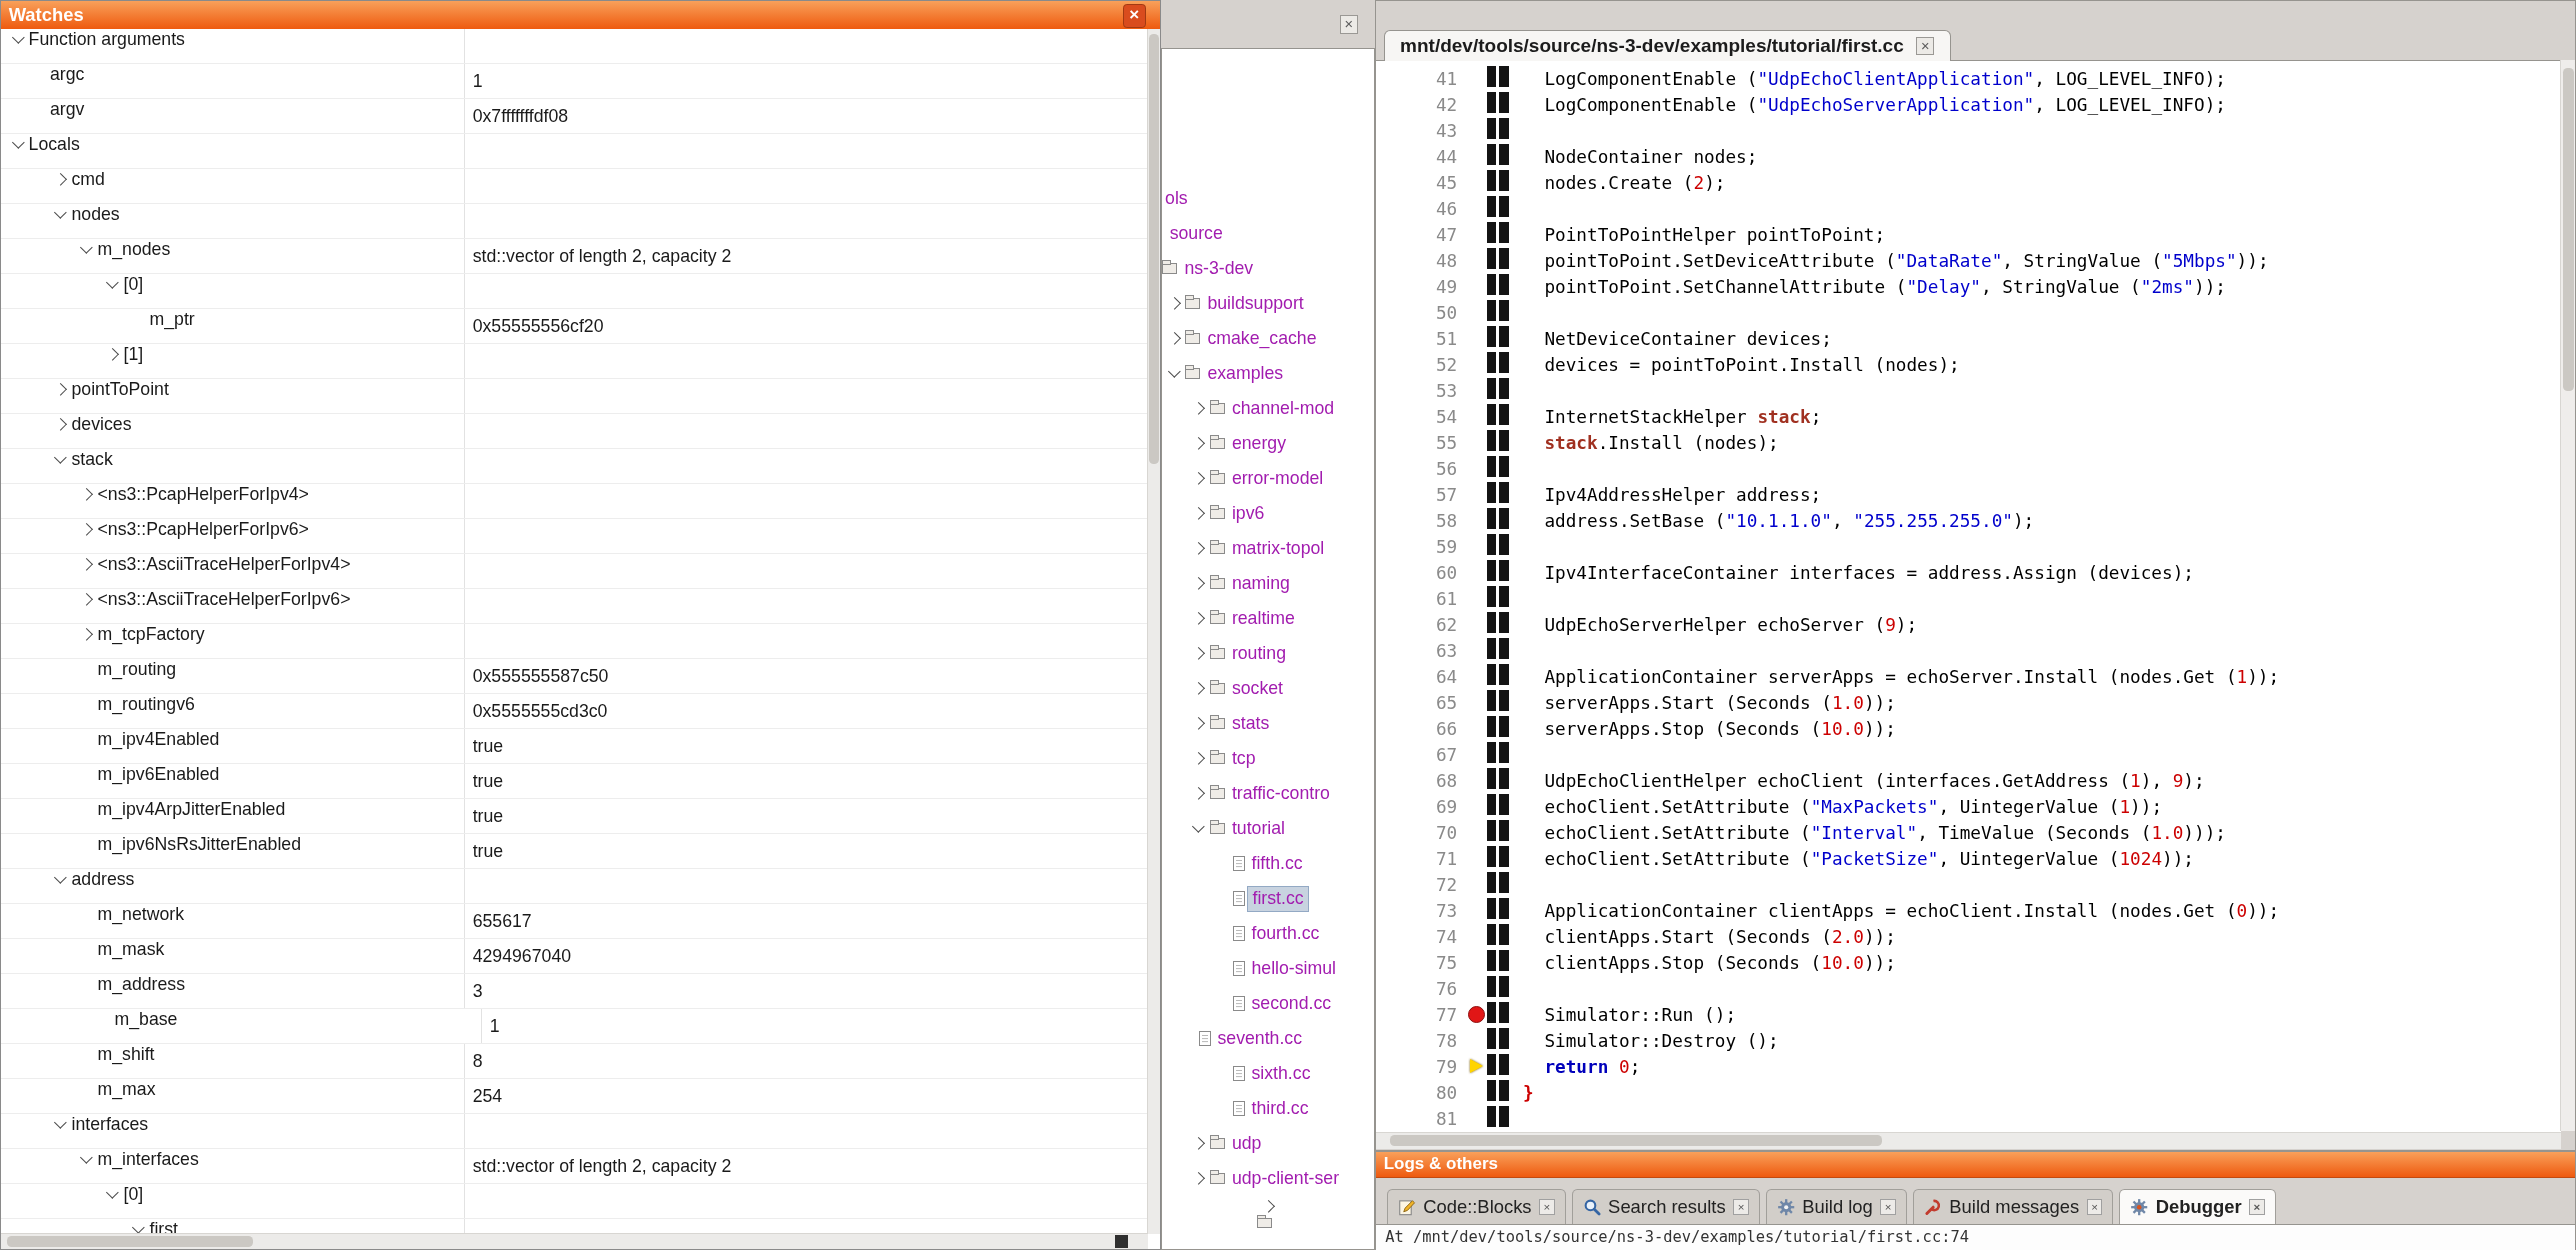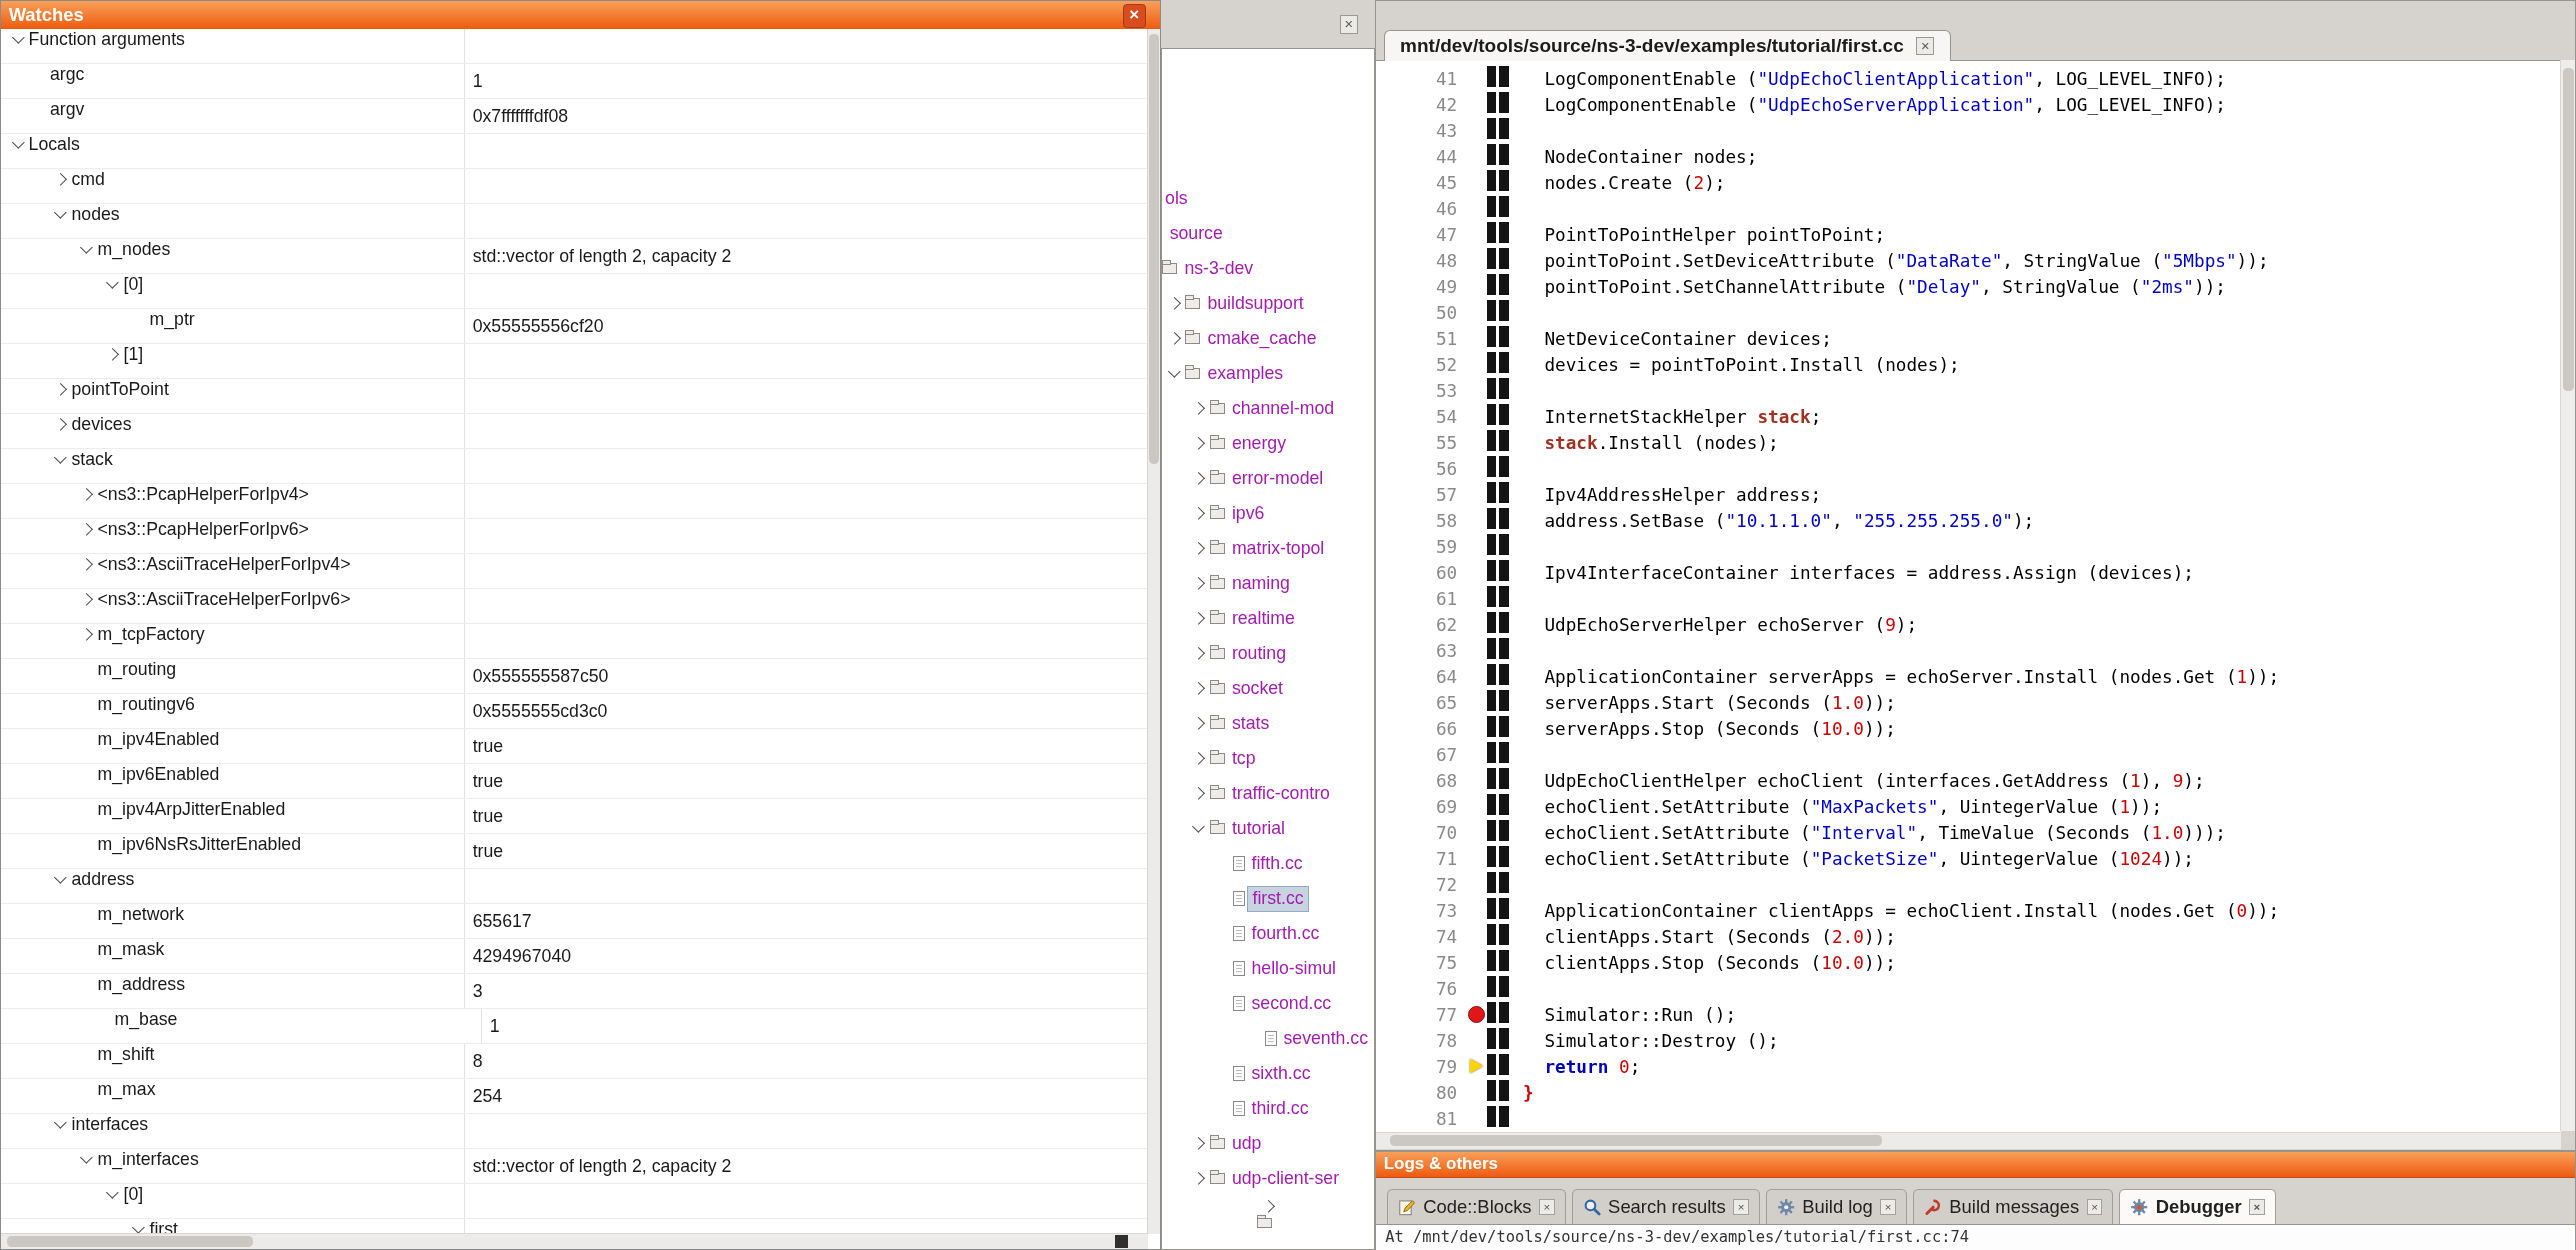--- a/index.html
+++ b/index.html
@@ -551,21 +551,21 @@
         <span class="tlabel">fourth.cc</span>
       </div>
       <div class="titem" style="padding-left: 71px;">
         <span class="ficon file"></span>
         <span class="tlabel">hello-simul</span>
       </div>
       <div class="titem" style="padding-left: 71px;">
         <span class="ficon file"></span>
         <span class="tlabel">second.cc</span>
       </div>
-      <div class="titem" style="padding-left: 103px; text-align: right;">
+      <div class="titem" style="padding-left: 37px; text-align: right;">
         <span class="ficon file"></span>
         <span class="tlabel">seventh.cc</span>
       </div>
       <div class="titem" style="padding-left: 71px;">
         <span class="ficon file"></span>
         <span class="tlabel">sixth.cc</span>
       </div>
       <div class="titem" style="padding-left: 71px;">
         <span class="ficon file"></span>
         <span class="tlabel">third.cc</span>

